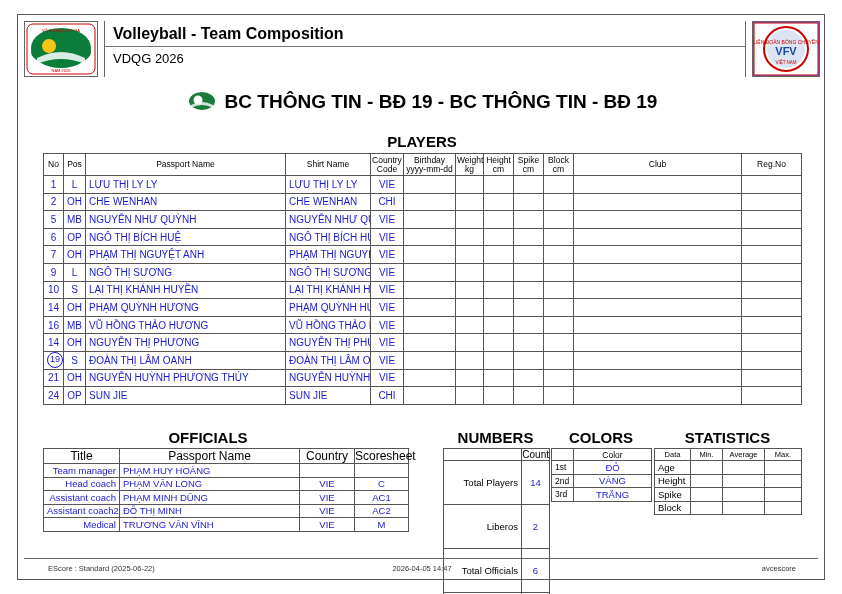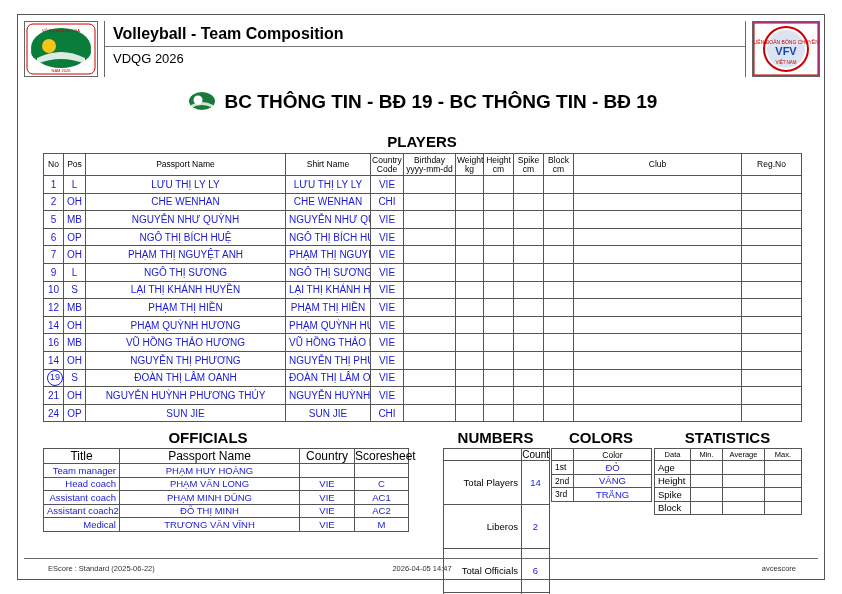--- a/index.html
+++ b/index.html
@@ -172,21 +172,21 @@
   }
   #players td {
     height: 17.6px;
     color: #1a1ad0;
     font-size: 10px;
     padding: 0 3px;
     white-space: nowrap;
     overflow: hidden;
   }
   td.c { text-align: center; }
-  td.l { text-align: center; }
+  td.l { text-align: left; }
   td.small { font-size: 7px; }
   .no-circle {
     display: inline-block;
     border: 1px solid #1a1ad0;
     border-radius: 50%;
     width: 14px;
     height: 14px;
     line-height: 13px;
     text-align: center;
     font-size: 9px;
@@ -434,34 +434,20 @@
               <td class="c">VIE</td>
               <td class="c"></td>
               <td class="c"></td>
               <td class="c"></td>
               <td class="c"></td>
               <td class="c"></td>
               <td class="l"></td>
               <td class="c"></td>
             </tr>
             <tr>
-              <td class="c">12</td>
-              <td class="c">MB</td>
-              <td class="l">PHẠM THỊ HIỀN</td>
-              <td class="l small">PHẠM THỊ HIỀN</td>
-              <td class="c">VIE</td>
-              <td class="c"></td>
-              <td class="c"></td>
-              <td class="c"></td>
-              <td class="c"></td>
-              <td class="c"></td>
-              <td class="l"></td>
-              <td class="c"></td>
-            </tr>
-            <tr>
               <td class="c">14</td>
               <td class="c">OH</td>
               <td class="l">PHẠM QUỲNH HƯƠNG</td>
               <td class="l small">PHẠM QUỲNH HƯƠNG</td>
               <td class="c">VIE</td>
               <td class="c"></td>
               <td class="c"></td>
               <td class="c"></td>
               <td class="c"></td>
               <td class="c"></td>

